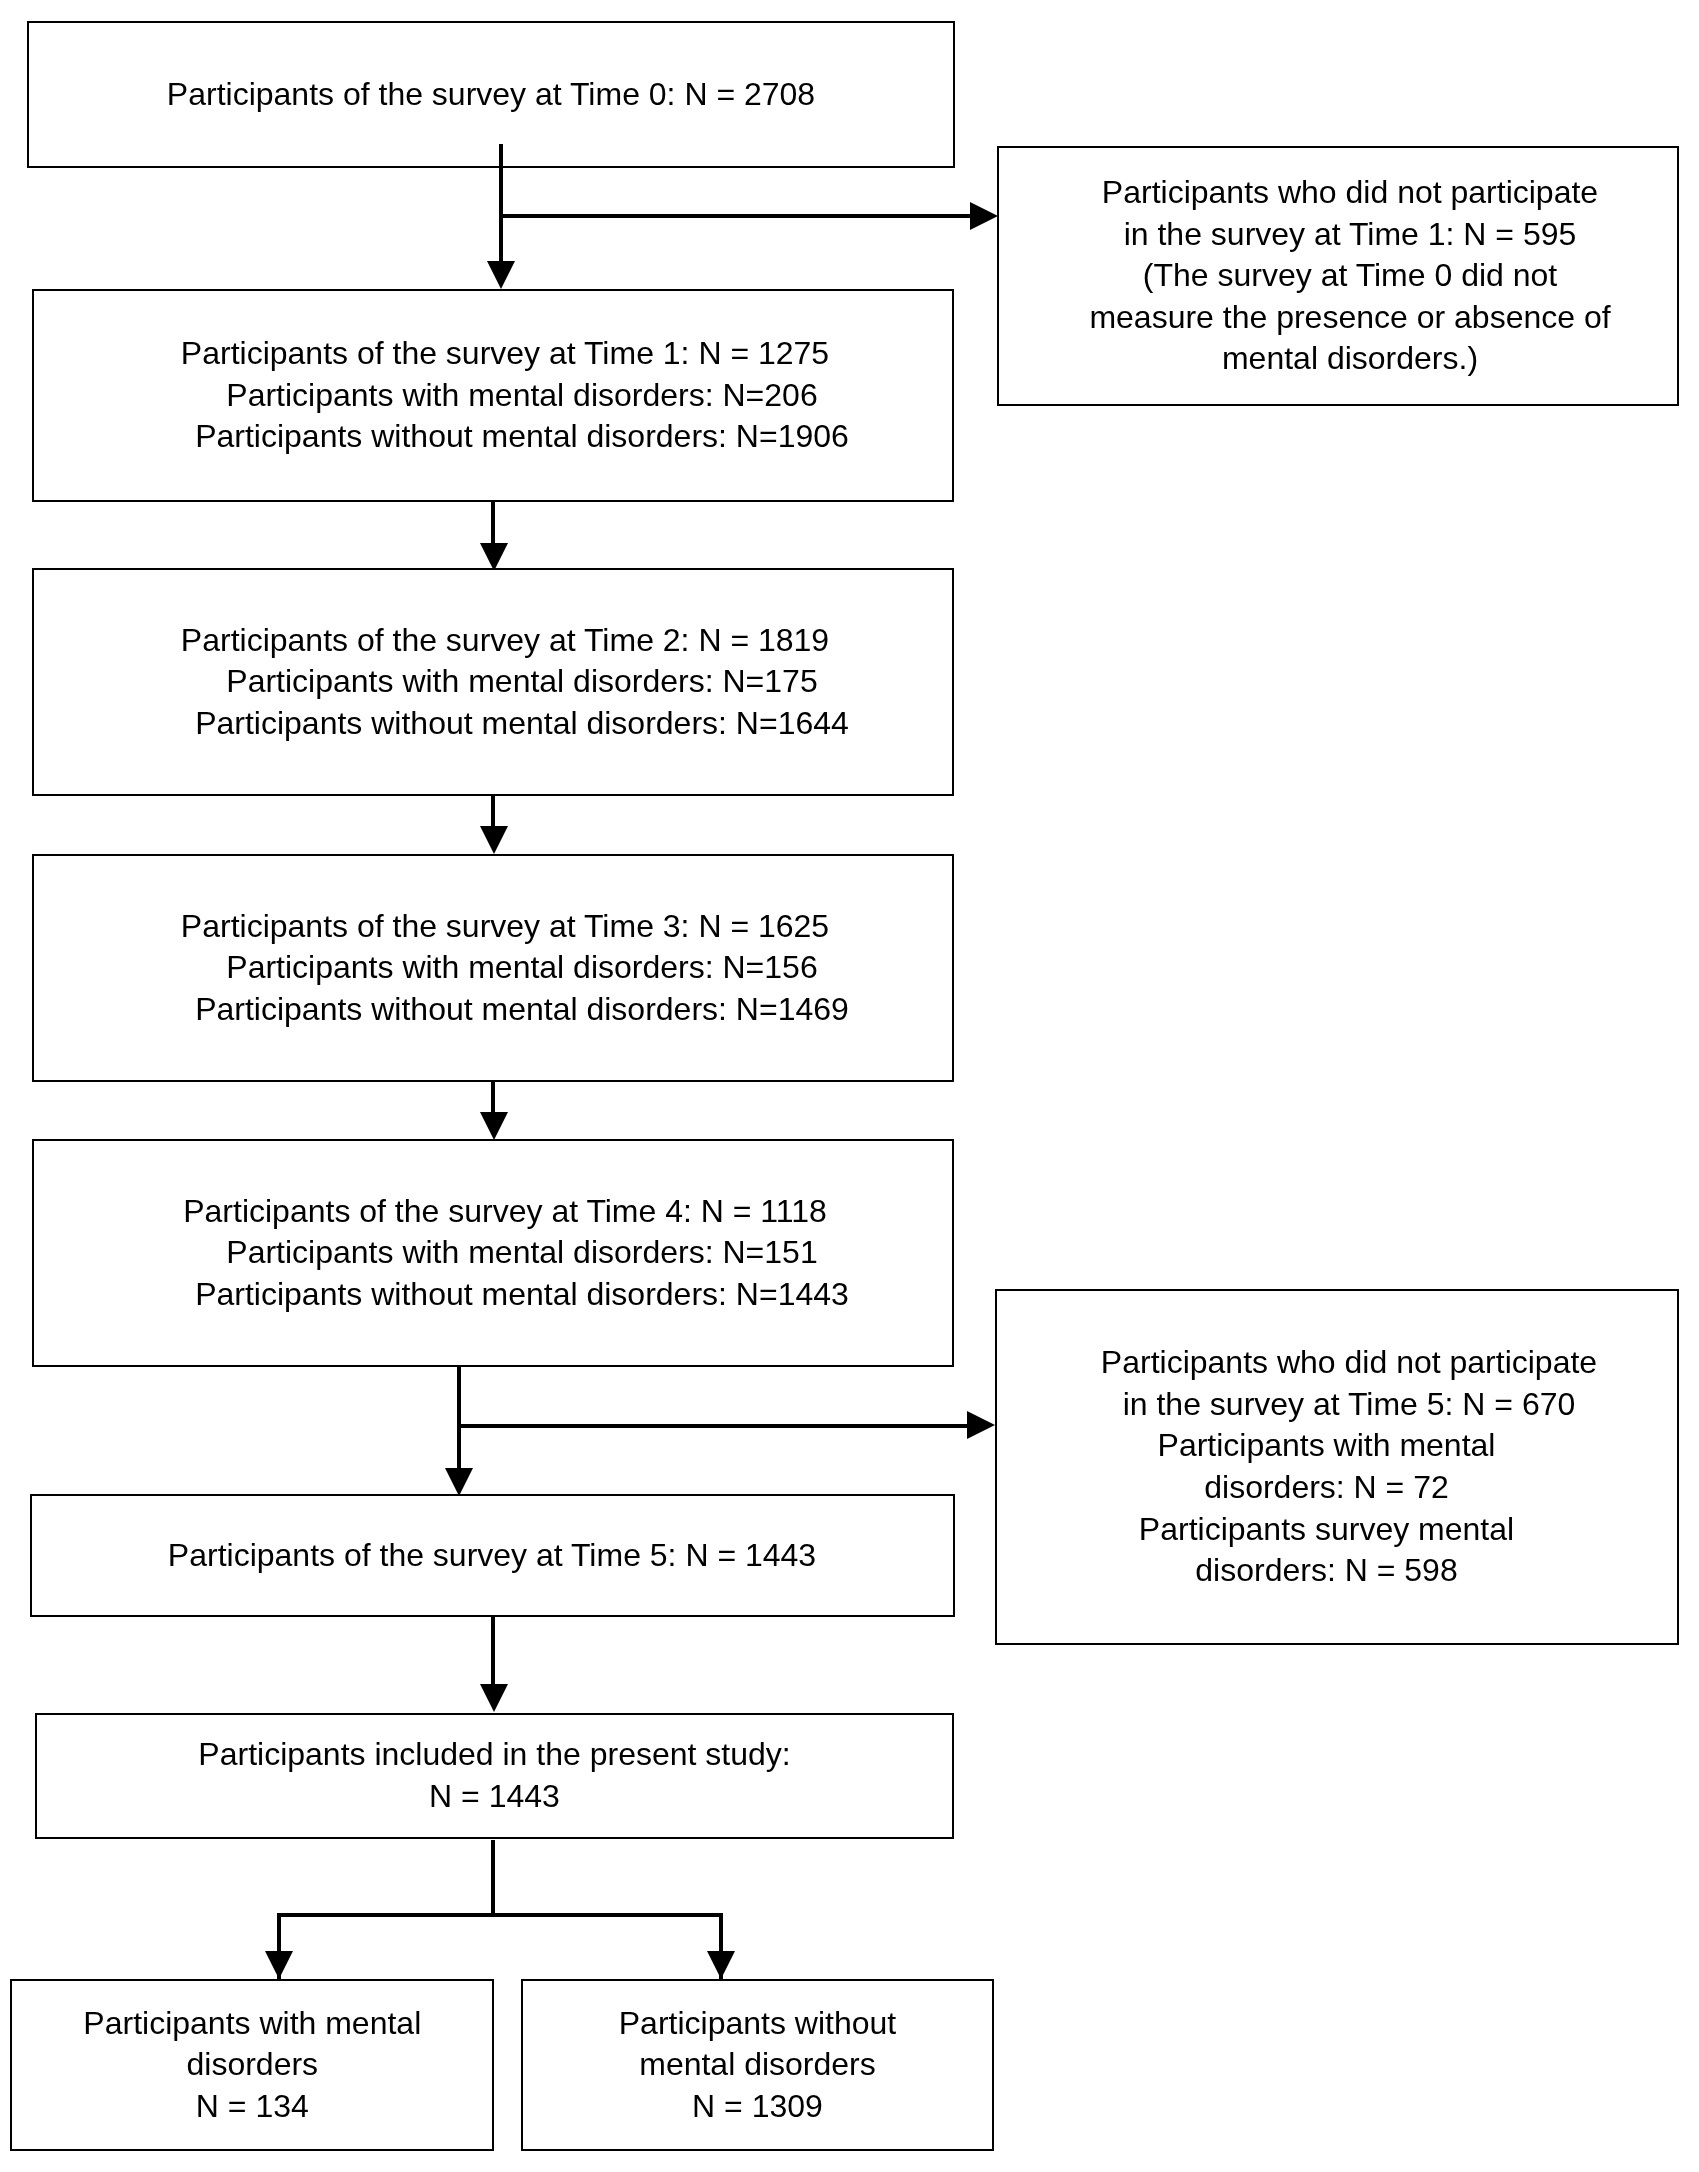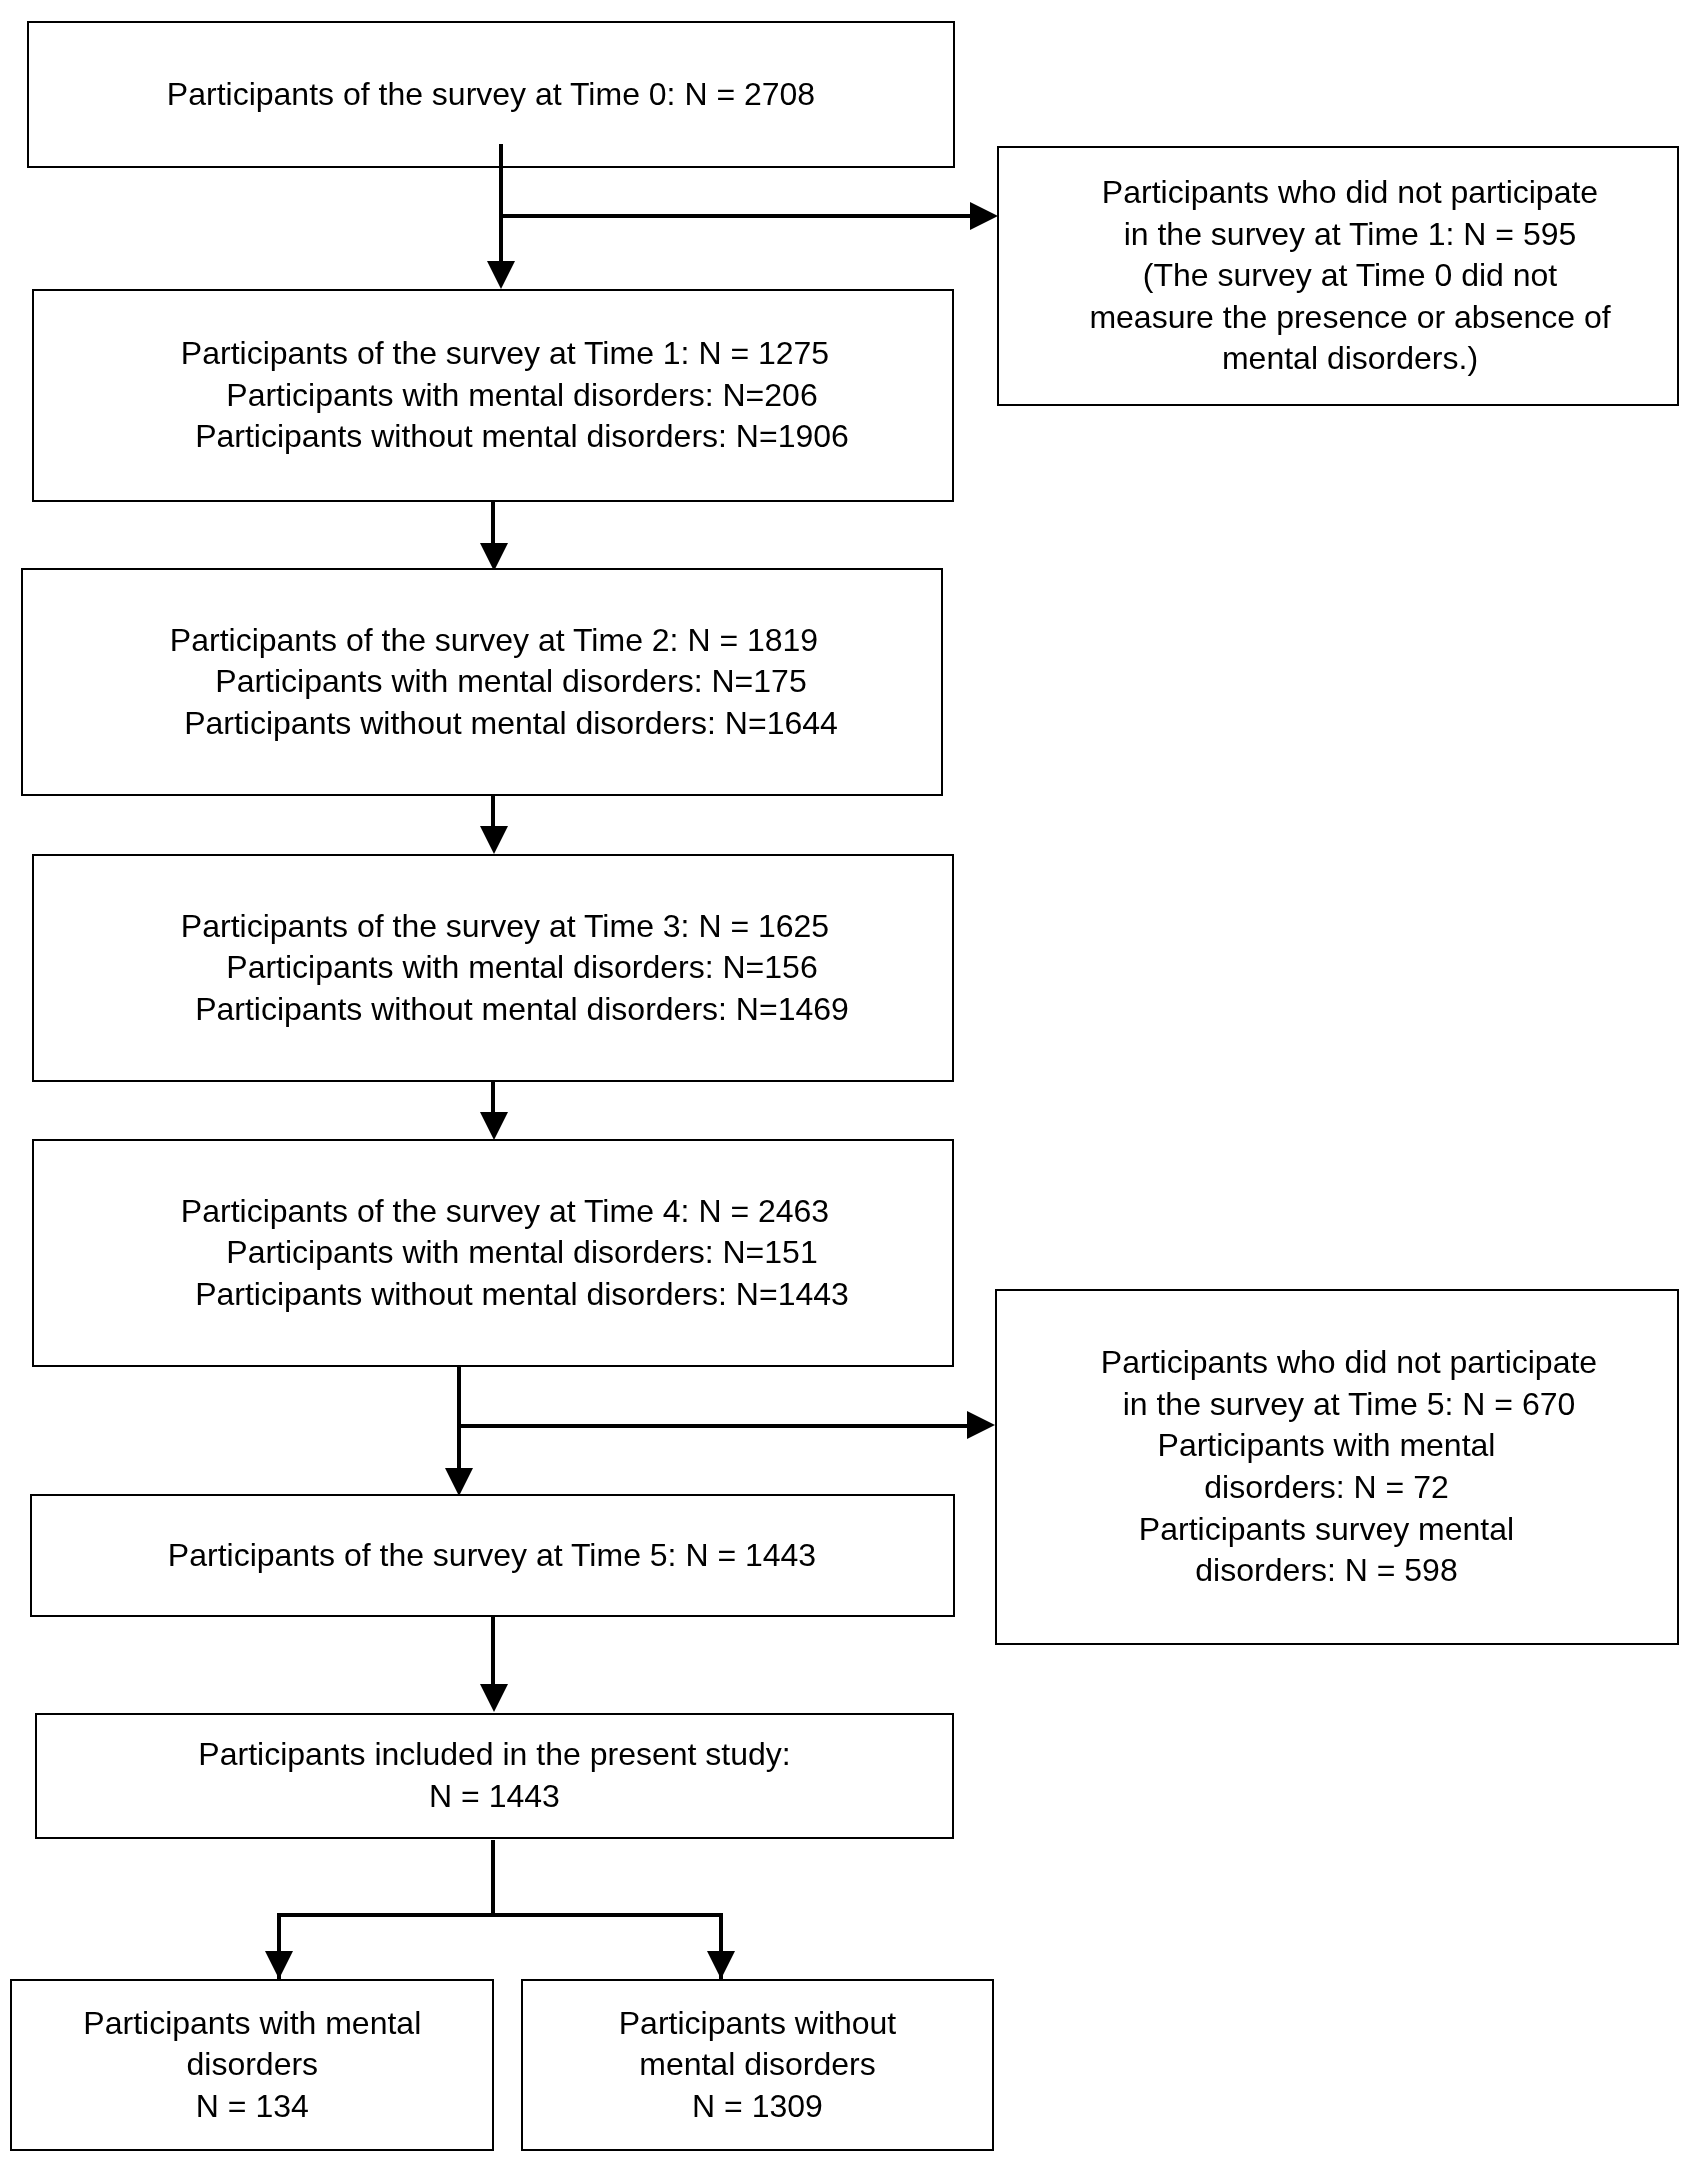--- a/index.html
+++ b/index.html
@@ -74,40 +74,40 @@
 
   <div class="node" style="left:32px;top:289px;width:922px;height:213px;">
     <div class="ln left pad-l">Participants of the survey at Time 1: N = 1275</div>
     <div class="ln left indent">Participants with mental disorders: N=206</div>
     <div class="ln left indent">Participants without mental disorders: N=1906</div>
   </div>
 
   <div class="vline" style="left:491px;top:502px;height:47px;"></div>
   <div class="arrow-down" style="left:480px;top:543px;"></div>
 
-  <div class="node" style="left:21px;top:568px;width:922px;height:228px;">
+  <div class="node" style="left:32px;top:568px;width:922px;height:228px;">
     <div class="ln left pad-l">Participants of the survey at Time 2: N = 1819</div>
     <div class="ln left indent">Participants with mental disorders: N=175</div>
     <div class="ln left indent">Participants without mental disorders: N=1644</div>
   </div>
 
   <div class="vline" style="left:491px;top:796px;height:34px;"></div>
   <div class="arrow-down" style="left:480px;top:826px;"></div>
 
   <div class="node" style="left:32px;top:854px;width:922px;height:228px;">
     <div class="ln left pad-l">Participants of the survey at Time 3: N = 1625</div>
     <div class="ln left indent">Participants with mental disorders: N=156</div>
     <div class="ln left indent">Participants without mental disorders: N=1469</div>
   </div>
 
   <div class="vline" style="left:491px;top:1081px;height:34px;"></div>
   <div class="arrow-down" style="left:480px;top:1112px;"></div>
 
   <div class="node" style="left:32px;top:1139px;width:922px;height:228px;">
-    <div class="ln left pad-l">Participants of the survey at Time 4: N = 2463</div>
+    <div class="ln left pad-l">Participants of the survey at Time 4: N = 1118</div>
     <div class="ln left indent">Participants with mental disorders: N=151</div>
     <div class="ln left indent">Participants without mental disorders: N=1443</div>
   </div>
 
   <div class="vline" style="left:457px;top:1367px;height:122px;"></div>
   <div class="arrow-down" style="left:445px;top:1468px;"></div>
   <div class="hline" style="left:457px;top:1424px;width:512px;"></div>
   <div class="arrow-right" style="left:967px;top:1411px;"></div>
 
   <div class="node" style="left:995px;top:1289px;width:684px;height:356px;">

